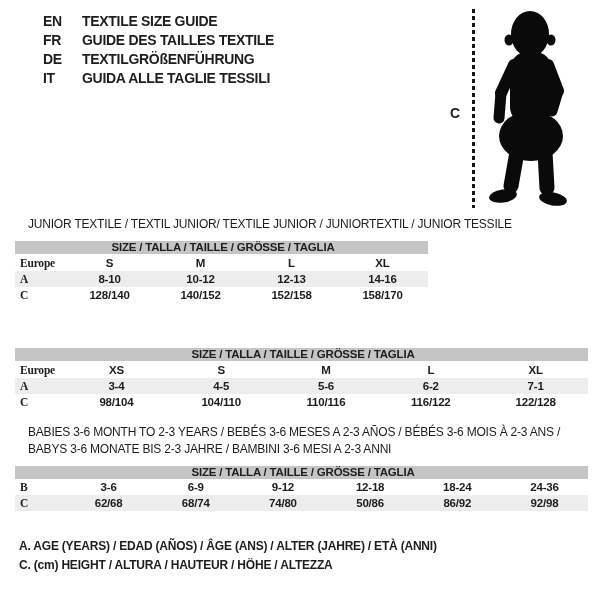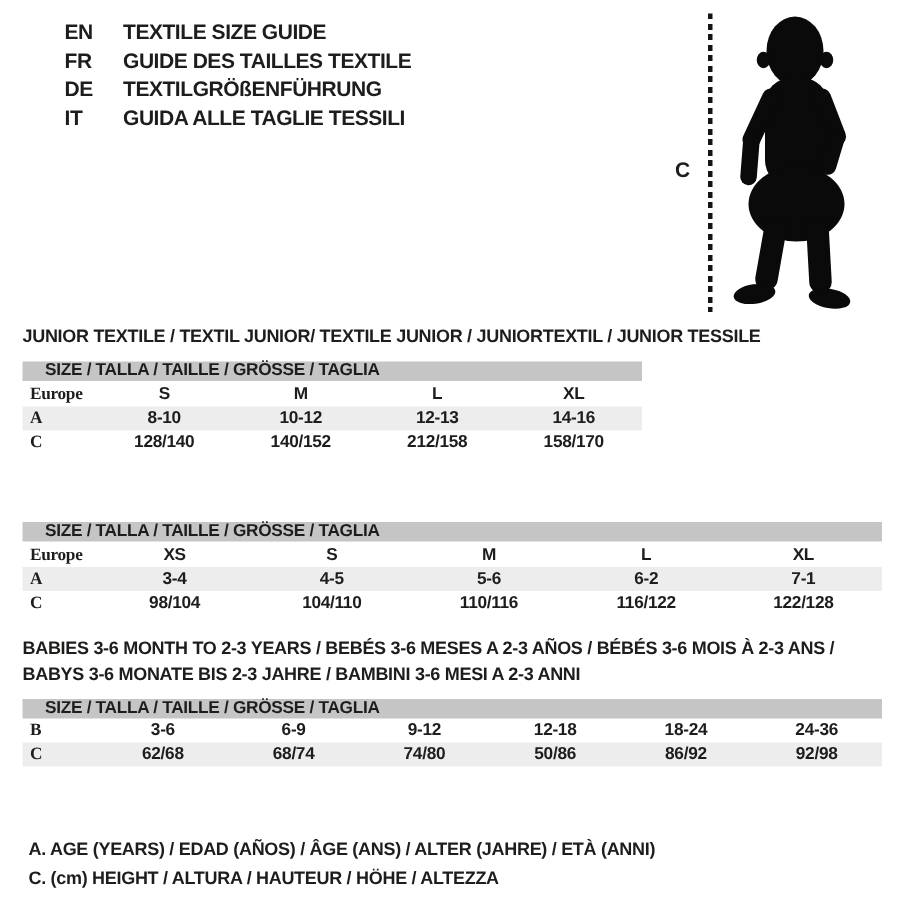--- a/index.html
+++ b/index.html
@@ -11,32 +11,32 @@
   
   .lang-block{position:absolute;left:19px;top:11px;}
   .lang-row{display:flex;height:19px;align-items:center;font-weight:700;font-size:14px;letter-spacing:-0.3px;}
   .lang-code{width:39px;flex:0 0 39px;padding-left:24px;}
   
   .height-line{position:absolute;left:472px;top:9px;width:3px;height:199px;
     background:repeating-linear-gradient(to bottom,#141414 0 4px,transparent 4px 7px);}
   .height-c{position:absolute;left:450px;top:105px;font-weight:700;font-size:14px;}
   .baby{position:absolute;left:479px;top:8px;width:121px;height:201px;}
   
-  .sec-title{position:absolute;left:15px;font-weight:700;font-size:12px;letter-spacing:-0.2px;line-height:17px;white-space:nowrap;}
+  .sec-title{position:absolute;left:28px;font-weight:400;font-size:12px;letter-spacing:-0.2px;line-height:17px;white-space:nowrap;}
   
   .size-table{position:absolute;left:15px;font-weight:700;font-size:11.5px;letter-spacing:-0.2px;}
-  .size-bar{height:13px;line-height:13px;background:#c5c5c5;padding-left:15px;}
+  .size-bar{height:13px;line-height:13px;background:#c5c5c5;padding-left:3px;text-align:center;}
   .trow{display:flex;align-items:center;height:16px;}
   .trow.tall{height:17px;}
   .trow.shaded{background:#ededed;}
   .tlab{padding-left:5px;flex:0 0 44px;font-family:Liberation Serif, serif;}
   .t3 .tlab{flex:0 0 45px;}
   .tcell{flex:1 1 0;text-align:center;}
   
-  .footnotes{position:absolute;left:19px;top:537px;margin-top:20px;}
+  .footnotes{position:absolute;left:19px;top:537px;}
   .footnote{height:19px;line-height:19px;font-weight:700;font-size:12px;letter-spacing:-0.2px;white-space:nowrap;}
 </style>
 </head>
 <body>
 
 <div class="canvas">
 
   <div class="lang-block">
     <div class="lang-row">
       <span class="lang-code">EN</span>
@@ -90,21 +90,21 @@
       <span class="tlab">A</span>
       <span class="tcell">8-10</span>
       <span class="tcell">10-12</span>
       <span class="tcell">12-13</span>
       <span class="tcell">14-16</span>
     </div>
     <div class="trow">
       <span class="tlab">C</span>
       <span class="tcell">128/140</span>
       <span class="tcell">140/152</span>
-      <span class="tcell">212/158</span>
+      <span class="tcell">152/158</span>
       <span class="tcell">158/170</span>
     </div>
   </div>
 
   <div class="size-table t2" style="top:348px;width:573px">
     <div class="size-bar">SIZE / TALLA / TAILLE / GRÖSSE / TAGLIA</div>
     <div class="trow tall">
       <span class="tlab">Europe</span>
       <span class="tcell">XS</span>
       <span class="tcell">S</span>

